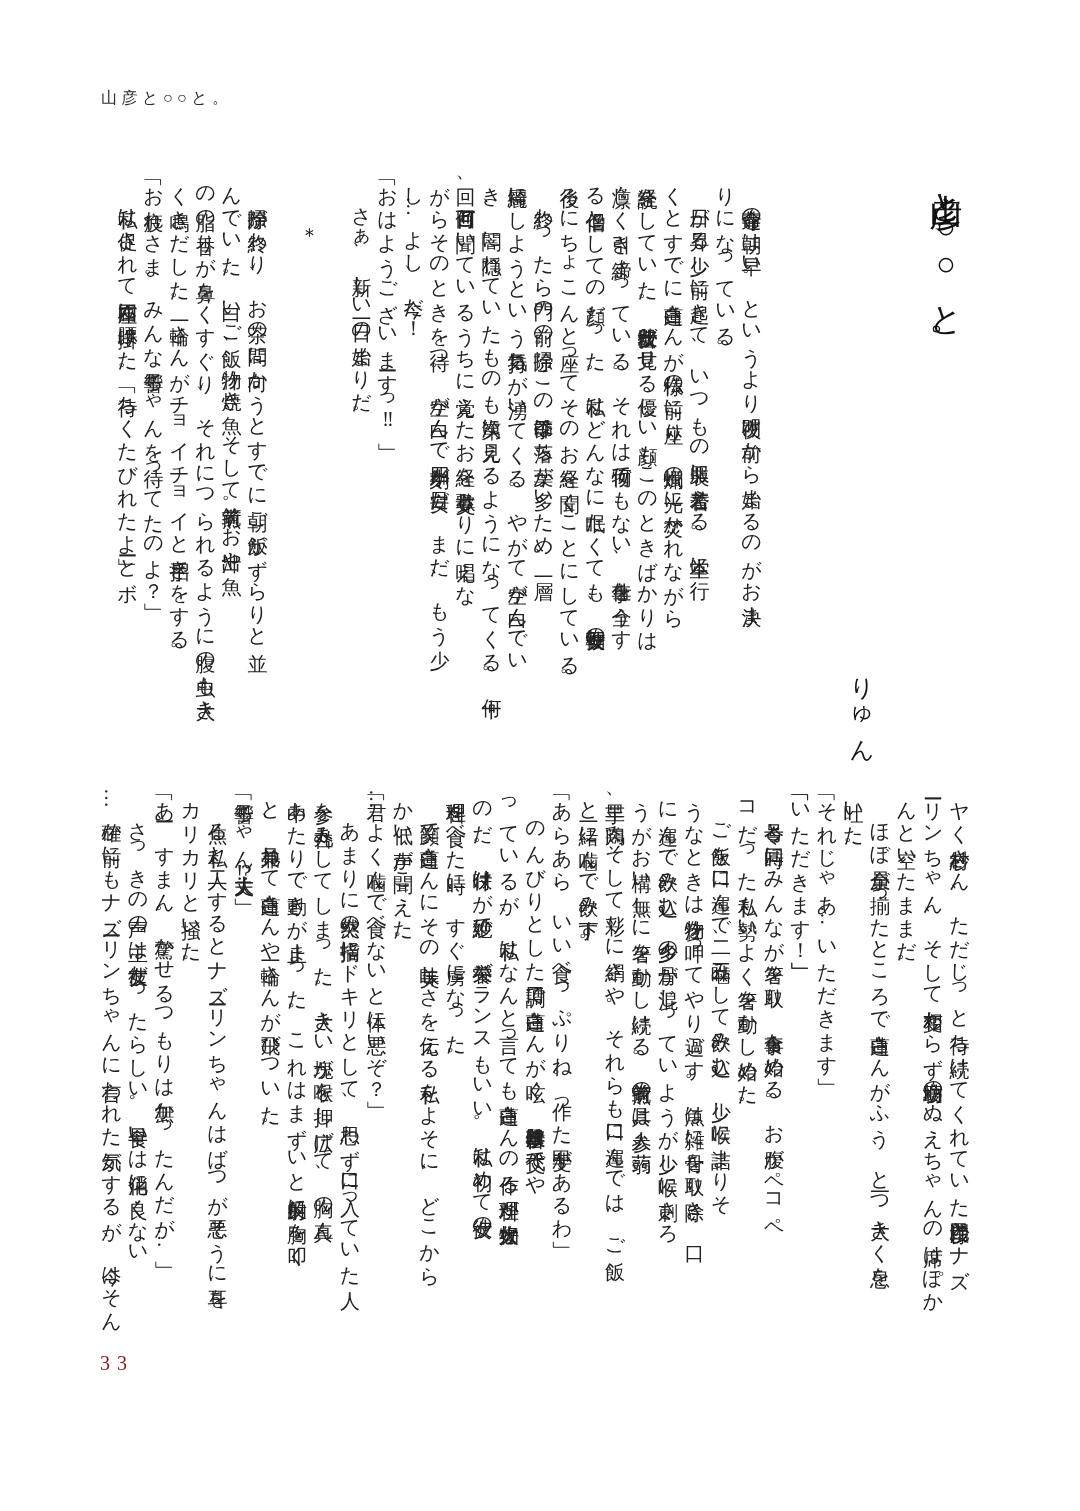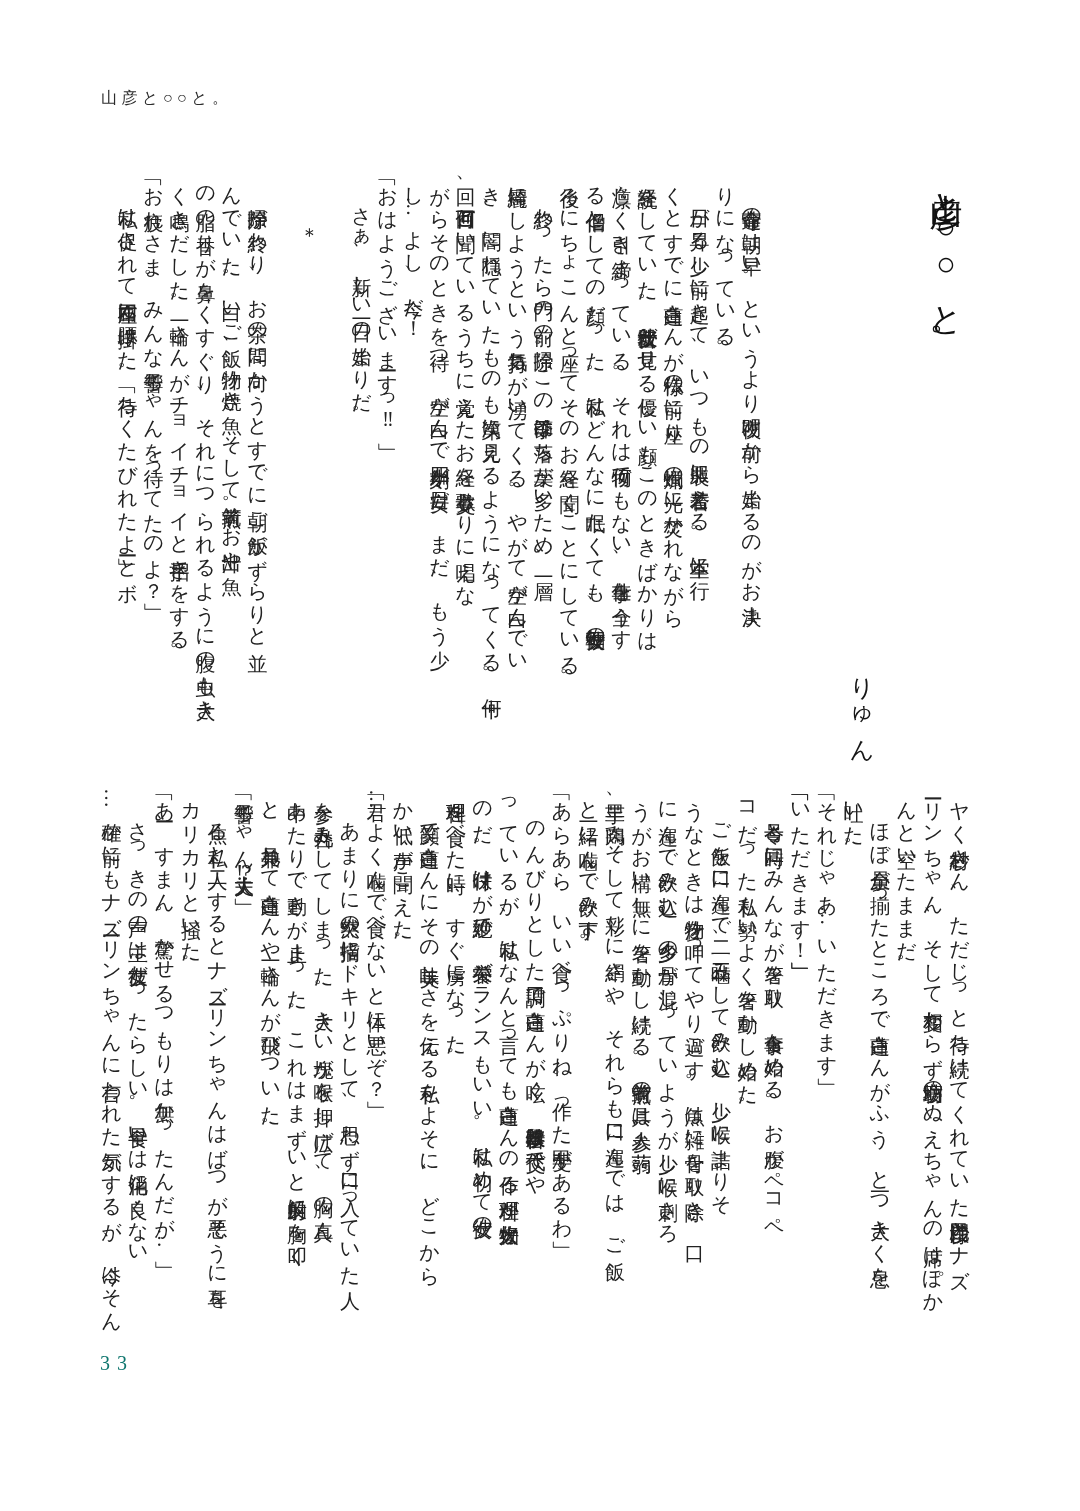--- a/index.html
+++ b/index.html
@@ -37,21 +37,21 @@
   .band p {
     margin:0; padding:0;
     white-space:nowrap;
   }
   .band-upper { top:173px; right:315px; height:598px; }
   .band-upper p { line-height:26px; min-width:26px; }
   .band-lower { top:788px; right:107px; height:618px; }
   .band-lower p { line-height:26.5px; min-width:26.5px; }
   .pagenum {
     position:absolute; top:1352px; left:100px;
-    font-size:20px; letter-spacing:7px; color:#0f766e;
+    font-size:20px; letter-spacing:7px; color:#7f1d1d;
   }
 </style>
 </head>
 <body>
 
 <div class="page">
 
   <div class="header">山彦と○○と。</div>
 
   <div class="title">山彦と○○と。</div>

